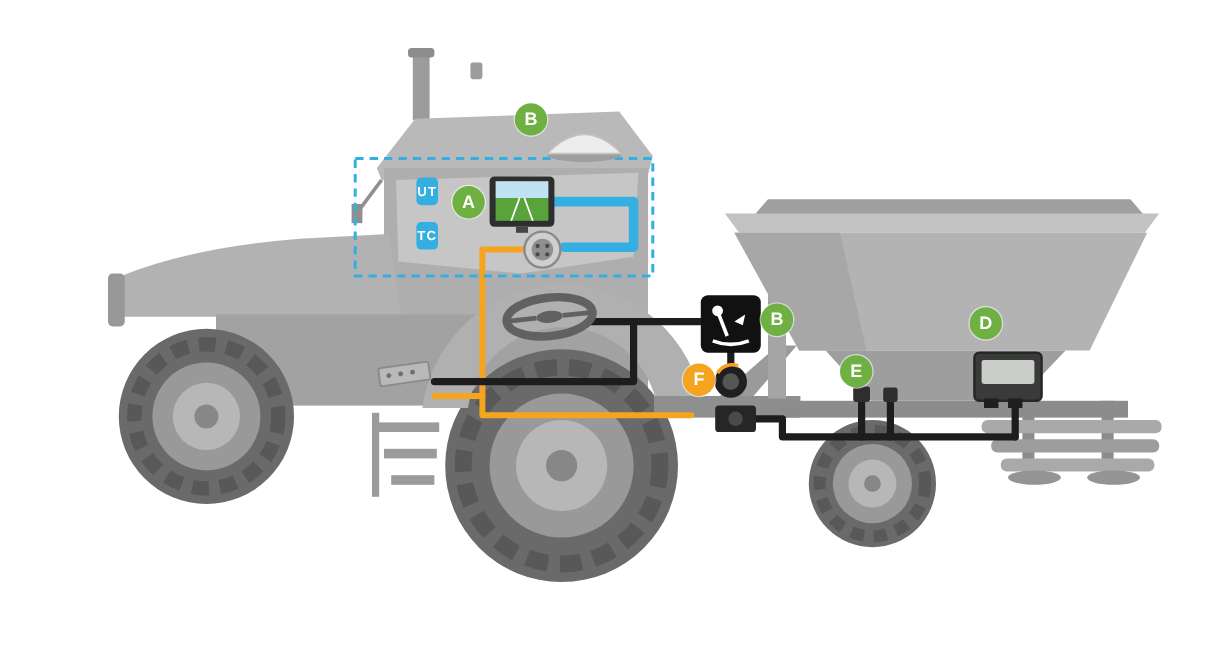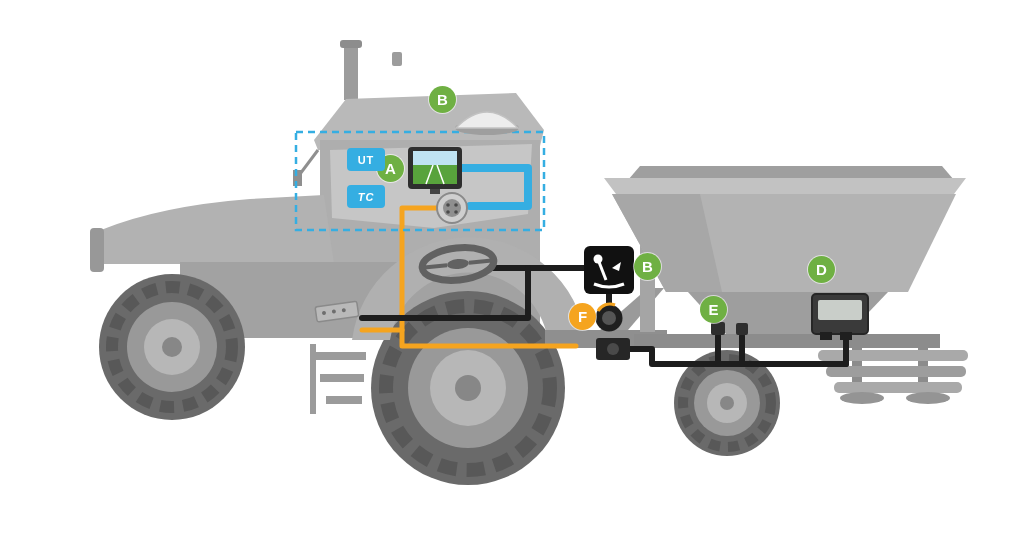--- a/index.html
+++ b/index.html
@@ -15,21 +15,21 @@
   .stage svg { position:absolute; left:0; top:0; }
   .badge {
     position:absolute; width:27px; height:27px; border-radius:50%;
     display:flex; align-items:center; justify-content:center;
     color:#fff; font-weight:bold; font-size:15px; line-height:1;
     box-shadow:0 0 0 1px rgba(255,255,255,.6);
   }
   .badge-green { background:var(--badge_green); }
   .badge-orange { background:var(--badge_orange); }
   .cab-label {
-    position:absolute; width:38px; height:23px; border-radius:4px;
+    position:absolute; width:18px; height:23px; border-radius:4px;
     background:var(--label_blue); color:#fff; font-weight:bold; font-size:11px;
     display:flex; align-items:center; justify-content:center; letter-spacing:1px;
   }
 </style>
 </head>
 <body>
 
 <div class="stage">
 
   <svg width="1024" height="538" viewBox="0 0 1024 538">
@@ -208,15 +208,15 @@
   </svg>
 
   <div class="badge badge-green" style="left:377px; top:155px;">A</div>
   <div class="badge badge-green" style="left:429px; top:86px;">B</div>
   <div class="badge badge-green" style="left:634px; top:253px;">B</div>
   <div class="badge badge-green" style="left:808px; top:256px;">D</div>
   <div class="badge badge-green" style="left:700px; top:296px;">E</div>
   <div class="badge badge-orange" style="left:569px; top:303px;">F</div>
 
   <div class="cab-label" style="left:347px; top:148px;">UT</div>
-  <div class="cab-label" style="left:347px; top:185px;font-style:italic;">TC</div>
+  <div class="cab-label" style="left:347px; top:185px;">TC</div>
 
 </div>
 
 </body></html>

